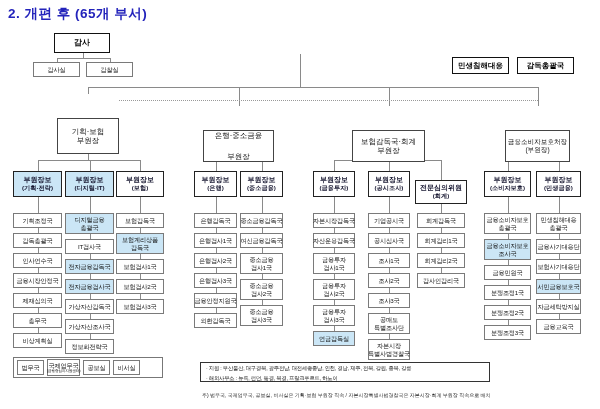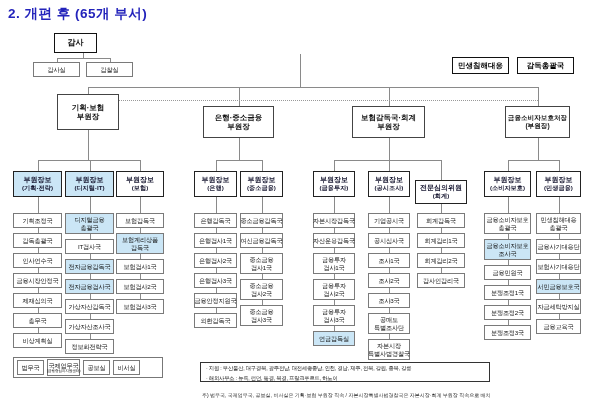--- a/index.html
+++ b/index.html
@@ -6,42 +6,42 @@
   html,body { background:#fff; font-family:"Liberation Sans", sans-serif; }
   #stage { position:relative; width:600px; height:409px; background:#fff; overflow:hidden;padding-left:46px; }
   .t { position:absolute; left:8px; top:5px; font-size:13.5px; font-weight:bold; color:#2323bb; letter-spacing:.5px; }
   .bx { position:absolute; display:flex; flex-direction:column; align-items:center; justify-content:center;
         text-align:center; background:#fff; border:1px solid #777; z-index:2; }
   .bx div { white-space:nowrap; line-height:1.2; }
   .governor { border:1.8px solid #111; font-weight:bold; font-size:9.5px; color:#000; }
   .advisor  { border:1.2px solid #111; font-weight:bold; font-size:7.5px; color:#000; }
   .audit    { border:1.4px solid #111; font-weight:bold; font-size:8px; color:#000; }
   .auditchild { font-size:6.5px; color:#222; }
-  .deputy { border:1px solid #444; font-weight:bold; font-size:7.5px; color:#111; }
+  .deputy { border:1px solid #444; font-weight:normal; font-size:7.5px; color:#111;margin-top:24px; }
   .deputy.sm { font-size:6.6px; }
   .head { border:1.3px solid #222; font-weight:bold; font-size:7px; color:#14142e; }
   .head .p { font-size:6.2px; }
   .dept { font-size:6.2px; letter-spacing:-.2px; color:#111; border:1px solid #7a7a7a; }
   .hl { background:#cbe6f6; }
   .ln  { position:absolute; background:#8a8a8a; z-index:1; }
   .lnd { position:absolute; z-index:1; }
   .drow { position:absolute; border:1px solid #777; background:#fff; z-index:2; }
   .sub { font-size:3.8px; letter-spacing:-.3px; }
   .note { position:absolute; border:1px solid #333; background:#fff; z-index:3;
           font-size:5.3px; letter-spacing:-.2px; line-height:1.8; padding:1px 5px; color:#111; }
   .note div { white-space:nowrap; }
   .fnote { position:absolute; z-index:3; font-size:5px; color:#222; white-space:nowrap; }
 </style>
 </head>
 <body>
 
 <div id="stage">
   <div class="t">2. 개편 후 (65개 부서)</div>
 
-  <div class="bx audit" style="left:54px;top:33px;width:43px;height:20px">
+  <div class="bx audit" style="left:54px;top:33px;width:56px;height:20px">
     <div>감사</div>
   </div>
   <div class="bx dept auditchild" style="left:33px;top:62px;width:47px;height:15px">
     <div>감사실</div>
   </div>
   <div class="bx dept auditchild" style="left:86px;top:62px;width:47px;height:15px">
     <div>감찰실</div>
   </div>
 
 
@@ -161,21 +161,21 @@
       <div>보험검사1국</div>
     </div>
     <div class="bx dept" style="left: 116px; top: 279px; width: 48px; height: 15px;">
       <div>보험검사2국</div>
     </div>
     <div class="bx dept" style="left: 116px; top: 299px; width: 48px; height: 15px;">
       <div>보험검사3국</div>
     </div>
     <div class="ln" style="left: 238.5px; top: 138px; width: 1px; height: 22px;"></div>
     <div class="ln" style="left: 215.5px; top: 160px; height: 1px; width: 46px;"></div>
-    <div class="bx deputy" style="left: 203px; top: 106px; width: 71px; height: 32px;">
+    <div class="bx deputy" style="left: 203px; top: 106px; width: 71px; height: 32px; justify-content: space-between;">
       <div>은행·중소금융</div>
       <div>부원장</div>
     </div>
     <div class="ln" style="left: 215.5px; top: 160px; width: 1px; height: 11px;"></div>
     <div class="bx head" style="left: 194px; top: 171px; width: 43px; height: 26px;">
       <div>부원장보</div>
       <div class="p">(은행)</div>
     </div>
     <div class="ln" style="left: 215.5px; top: 197px; width: 1px; height: 123.5px;"></div>
     <div class="bx dept" style="left: 194px; top: 213px; width: 43px; height: 15px;">

